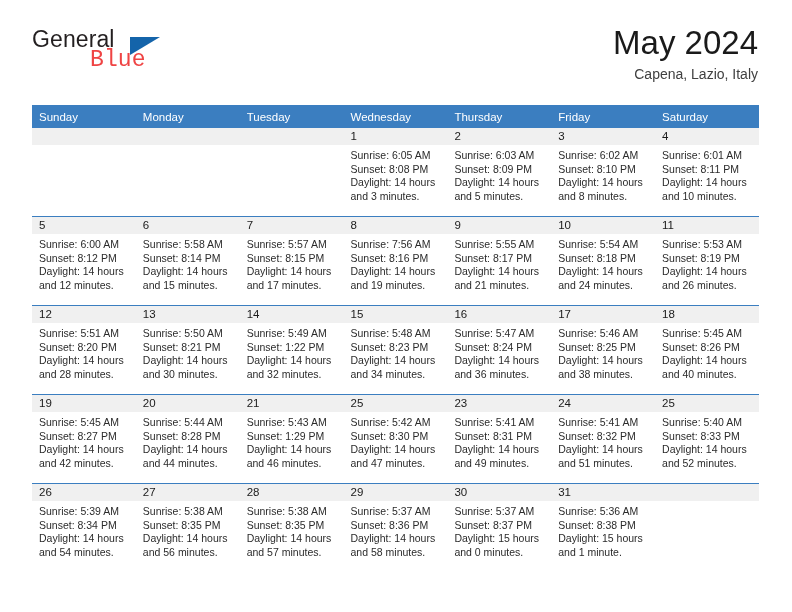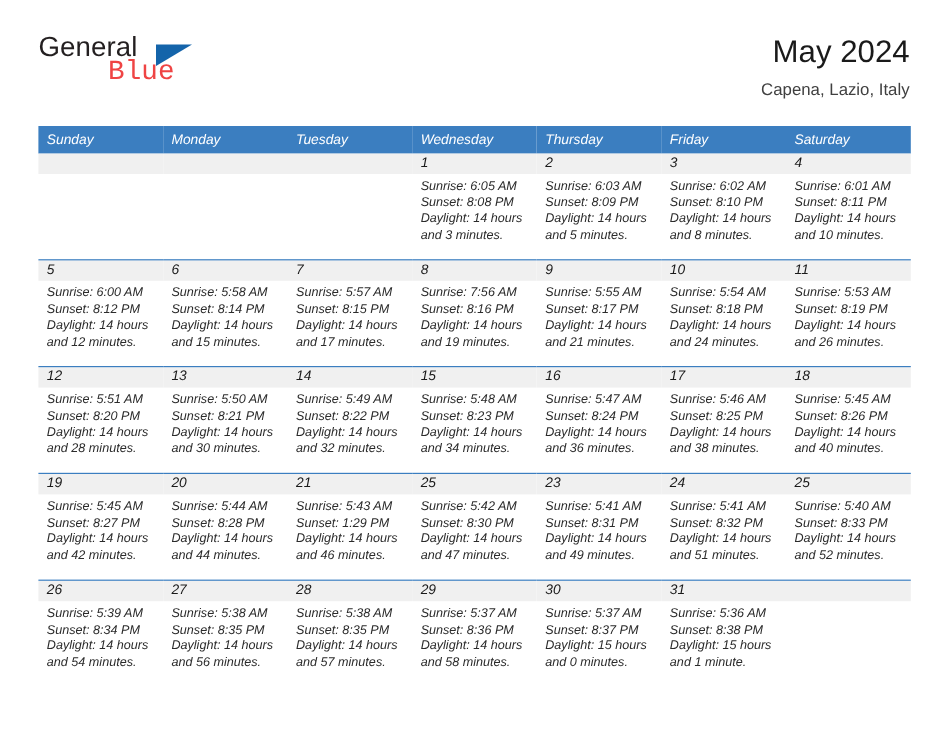--- a/index.html
+++ b/index.html
@@ -64,21 +64,21 @@
     font-family: Liberation Mono, monospace;
   }
 
   .title-block {
     position: absolute;
     right: 0;
     top: 0;
     text-align: right;
   }
   .cal-title {
-    font-size: 26px;
+    font-size: 33px;
     color: #1a1a1a;
     line-height: 34px;
     white-space: nowrap;
   }
   .cal-subtitle {
     font-size: 14px;
     color: #404040;
     line-height: 20px;
     margin-top: 4px;
     white-space: nowrap;
@@ -88,21 +88,20 @@
   .calendar {
     position: absolute;
     left: 32px;
     top: 105px;
     width: 727px;
   }
   table.cal-table {
     width: 727px;
     border-collapse: collapse;
     table-layout: fixed;
-    font-style: italic;
   }
   table.cal-table th {
     background: #3b7ec0;
     color: #ffffff;
     font-size: 11.5px;
     font-weight: normal;
     text-align: left;
     padding: 5px 0 5px 7px;
     height: 13px;
     border: none;
@@ -291,21 +290,21 @@
               <div class="cell-body">
                 <div>Sunrise: 5:50 AM</div>
                 <div>Sunset: 8:21 PM</div>
                 <div class="daylight-line">Daylight: 14 hours and 30 minutes.</div>
               </div>
             </td>
             <td class="day-cell">
               <div class="daynum-strip">14</div>
               <div class="cell-body">
                 <div>Sunrise: 5:49 AM</div>
-                <div>Sunset: 8:22 PM</div>
+                <div>Sunset: 1:22 PM</div>
                 <div class="daylight-line">Daylight: 14 hours and 32 minutes.</div>
               </div>
             </td>
             <td class="day-cell">
               <div class="daynum-strip">15</div>
               <div class="cell-body">
                 <div>Sunrise: 5:48 AM</div>
                 <div>Sunset: 8:23 PM</div>
                 <div class="daylight-line">Daylight: 14 hours and 34 minutes.</div>
               </div>

